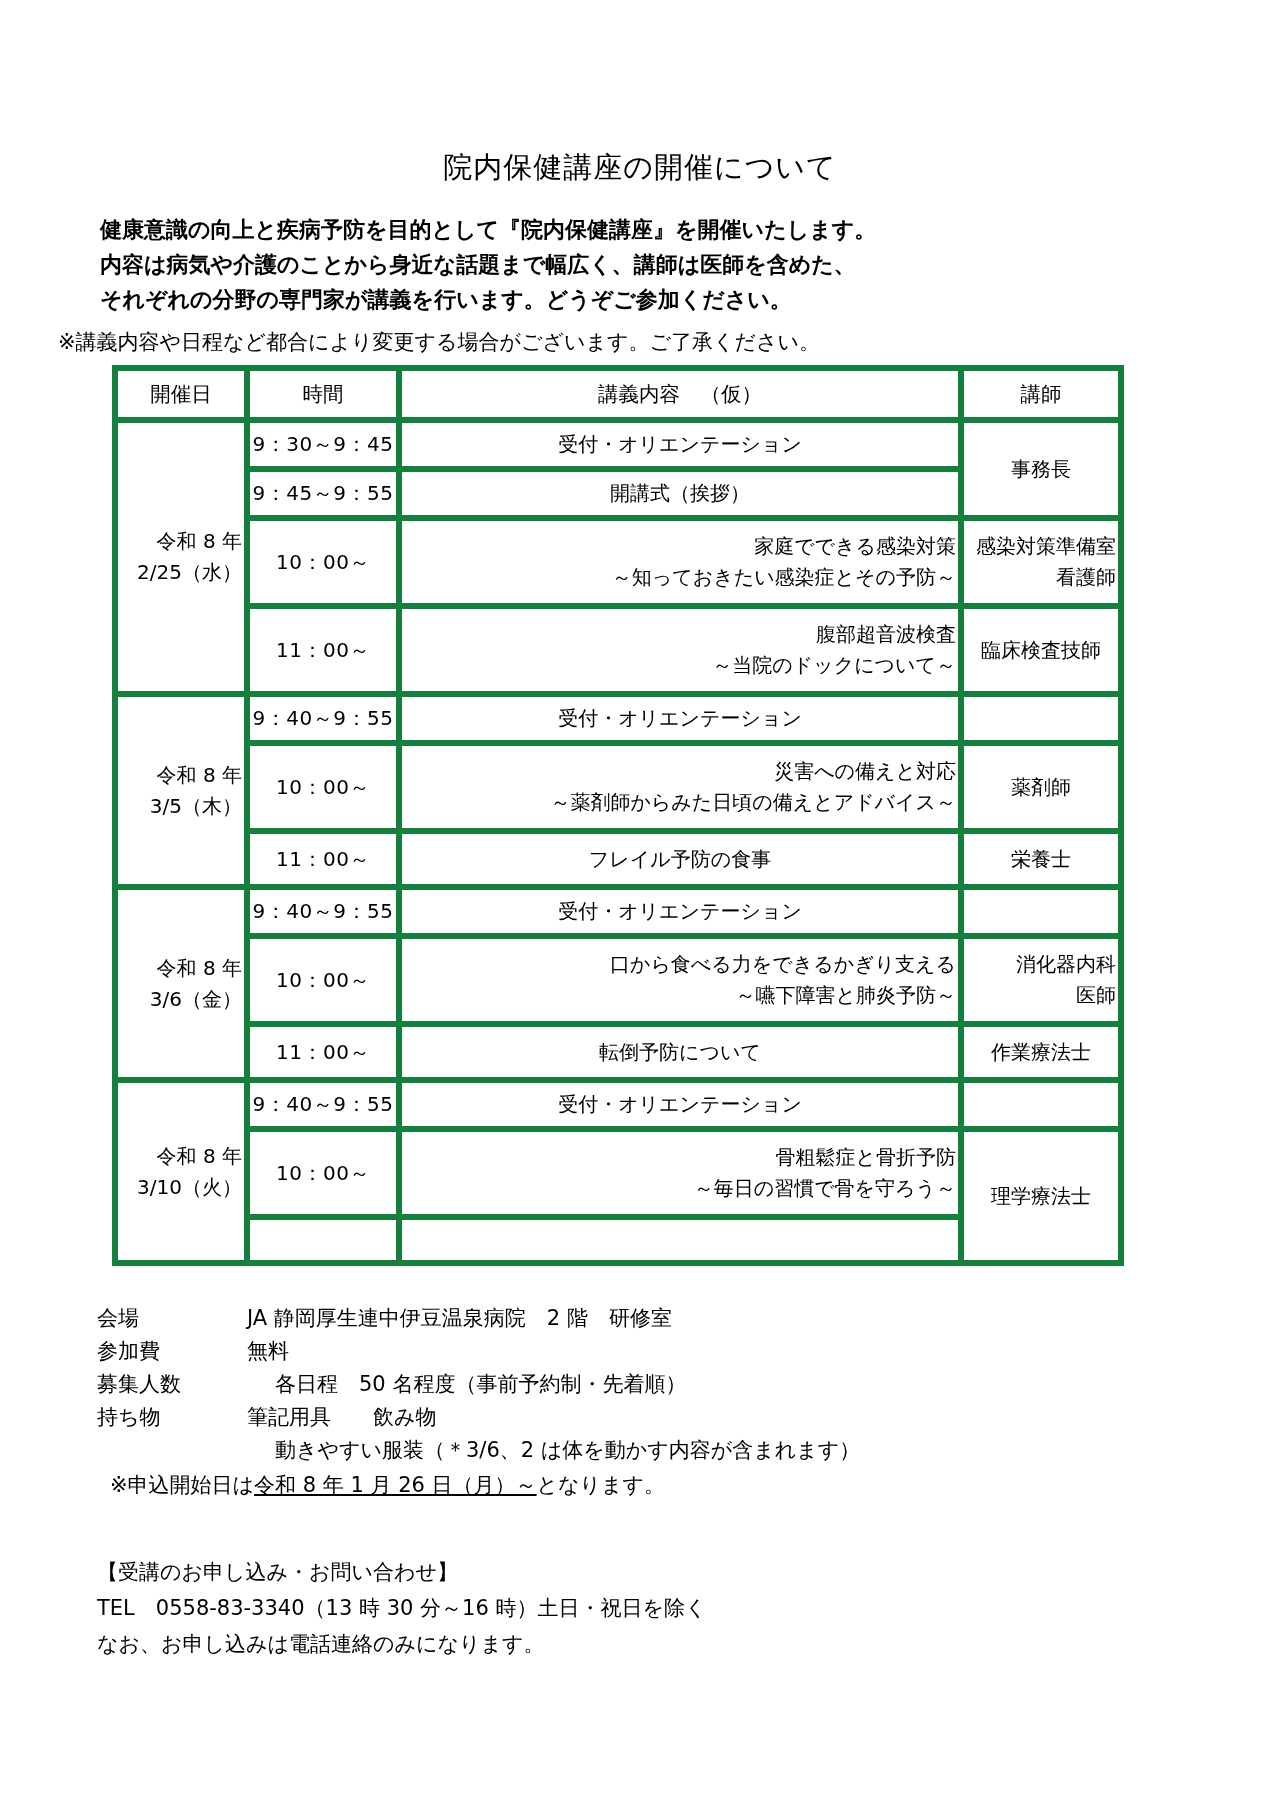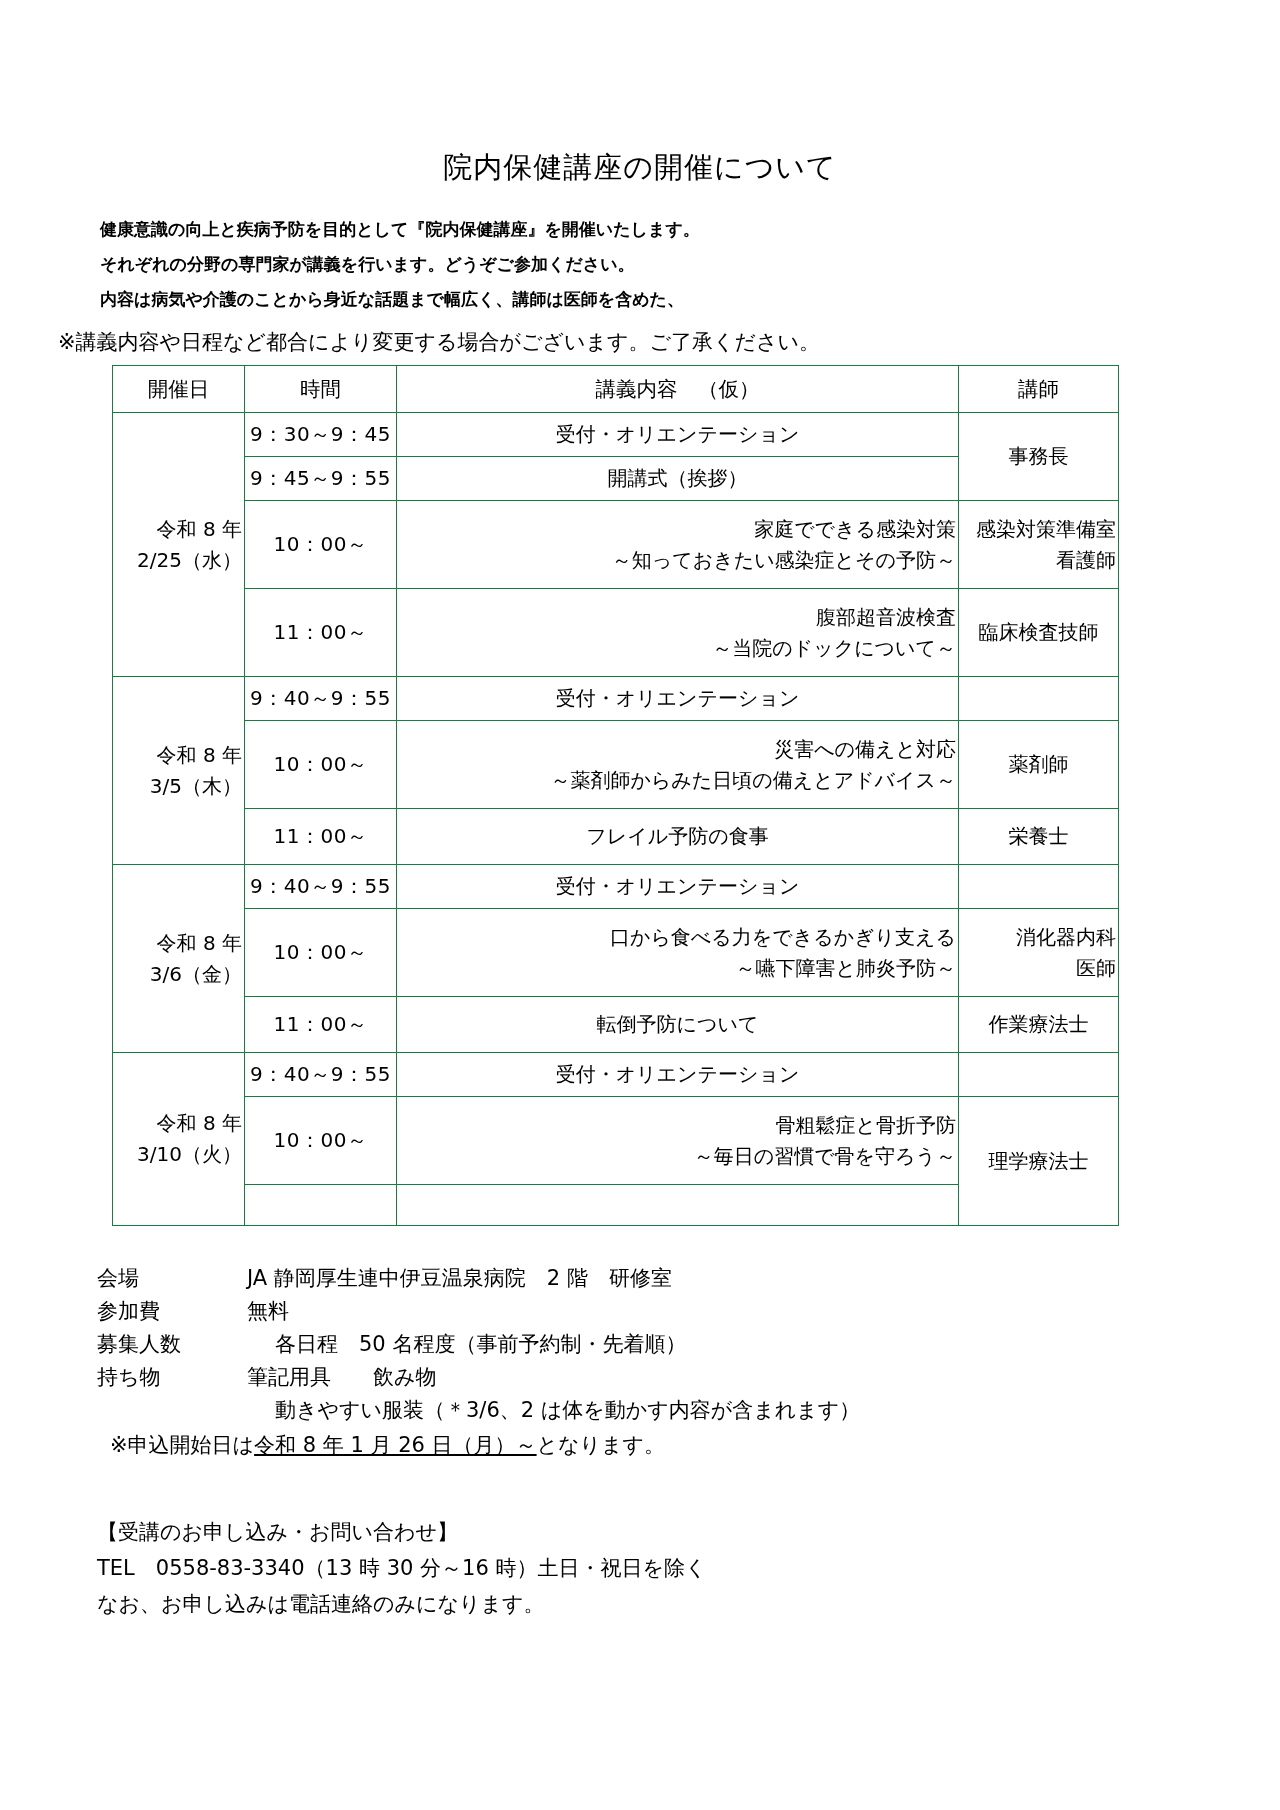--- a/index.html
+++ b/index.html
@@ -33,21 +33,21 @@
     padding-top: 148px;
     font-weight: normal;
     font-family: "DejaVu Sans", "Liberation Sans", sans-serif;
   }
 
   
   .intro {
     margin: 0;
     padding-left: 100px;
     padding-top: 24px;
-    font-size: 17px;
+    font-size: 22px;
     font-weight: bold;
     line-height: 35px;
     font-family: "DejaVu Sans", "Liberation Sans", sans-serif;
   }
   .intro .line { display: block; white-space: nowrap; }
 
   .note-line {
     margin: 0;
     padding-left: 58px;
     padding-top: 10px;
@@ -67,21 +67,21 @@
     width: 1006px;
     table-layout: fixed;
     font-family: "DejaVu Sans", "Liberation Sans", sans-serif;
   }
   table.schedule col.c-date { width: 132px; }
   table.schedule col.c-time { width: 152px; }
   table.schedule col.c-topic { width: 562px; }
   table.schedule col.c-lect { width: 160px; }
 
   table.schedule td, table.schedule th {
-    border: 1px solid #15803d;
+    border: 6px solid #15803d;
     text-align: center;
     vertical-align: middle;
     font-weight: normal;
     font-size: 20px;
     padding: 6px 2px;
     line-height: 31px;
   }
   table.schedule th {
     height: 34px;
     font-size: 20.5px;
@@ -125,22 +125,22 @@
 </style>
 </head>
 <body>
 
 <div class="page">
 
   <h1 class="doc-title">院内保健講座の開催について</h1>
 
   <div class="intro">
     <span class="line">健康意識の向上と疾病予防を目的として『院内保健講座』を開催いたします。</span>
+    <span class="line">内容は病気や介護のことから身近な話題まで幅広く、講師は医師を含めた、</span>
     <span class="line">それぞれの分野の専門家が講義を行います。どうぞご参加ください。</span>
-    <span class="line">内容は病気や介護のことから身近な話題まで幅広く、講師は医師を含めた、</span>
   </div>
 
   <div class="note-line">※講義内容や日程など都合により変更する場合がございます。ご了承ください。</div>
 
   <div class="table-wrap">
     <table class="schedule">
       <colgroup>
         <col class="c-date">
           <col class="c-time">
           <col class="c-topic">

